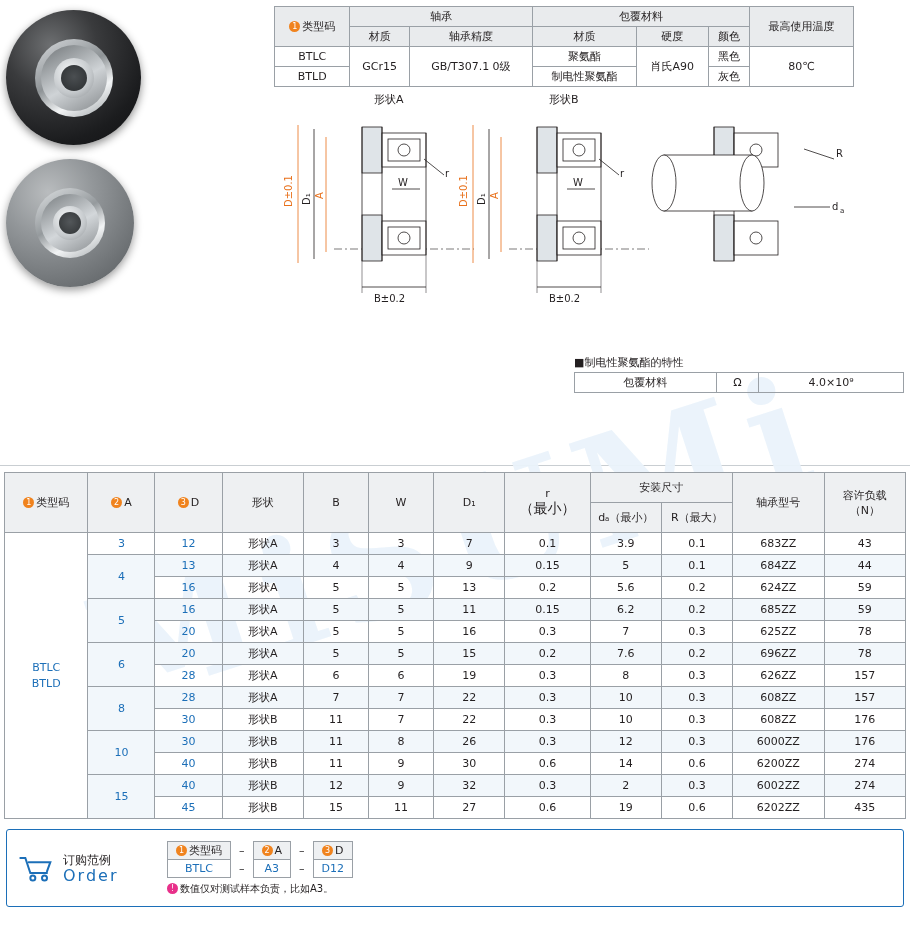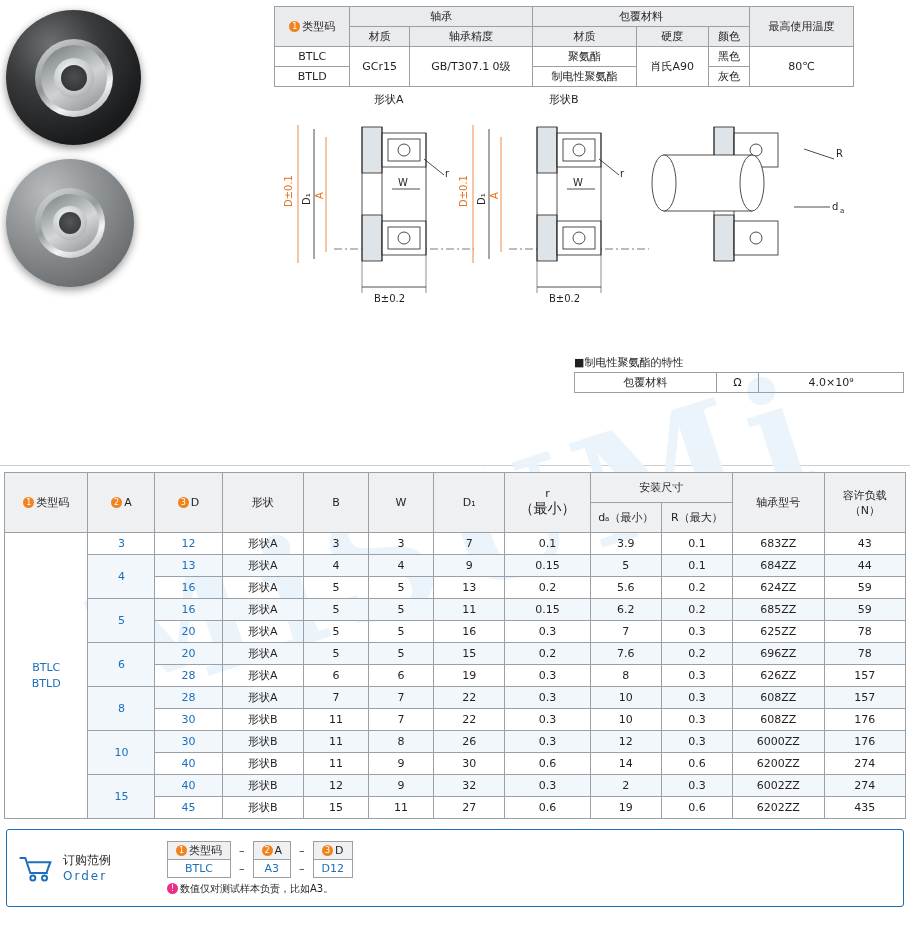--- a/index.html
+++ b/index.html
@@ -101,21 +101,21 @@
   .main th { background:#eef0f2; height:30px; font-size:11px; }
   .main td { height:22px; font-size:11px; }
   .main tbody tr:nth-child(even) td { background:#f2f7fb; }
   .main td.val-blue { color:#1c6fb8; }
 
   
   .order { position:relative; z-index:2; margin:10px 6px 0 6px; border:1px solid #1c6fb8; border-radius:3px; padding:8px 10px; display:flex; align-items:center; height:78px; }
   .order-left { display:flex; align-items:center; width:150px; }
   .cart { width:40px; height:34px; margin-right:6px; }
   .order-title { font-size:12px; color:#231f20; line-height:16px; }
-  .order-title .ord { color:#1c6fb8; letter-spacing:2px; font-size:12px; }
+  .order-title .ord { color:#1c6fb8; letter-spacing:2px; font-size:16px; }
   .order-tbl td { border:1px solid #9aa0a6; height:18px; padding:1px 8px; text-align:center; font-size:11px; }
   .order-note { font-size:10px; margin-top:4px; }
 
   .sep { height:1px; background:#c9ced2; margin:6px 0 0 0; }
 </style>
 </head>
 <body>
 
 <div class="page">
 

